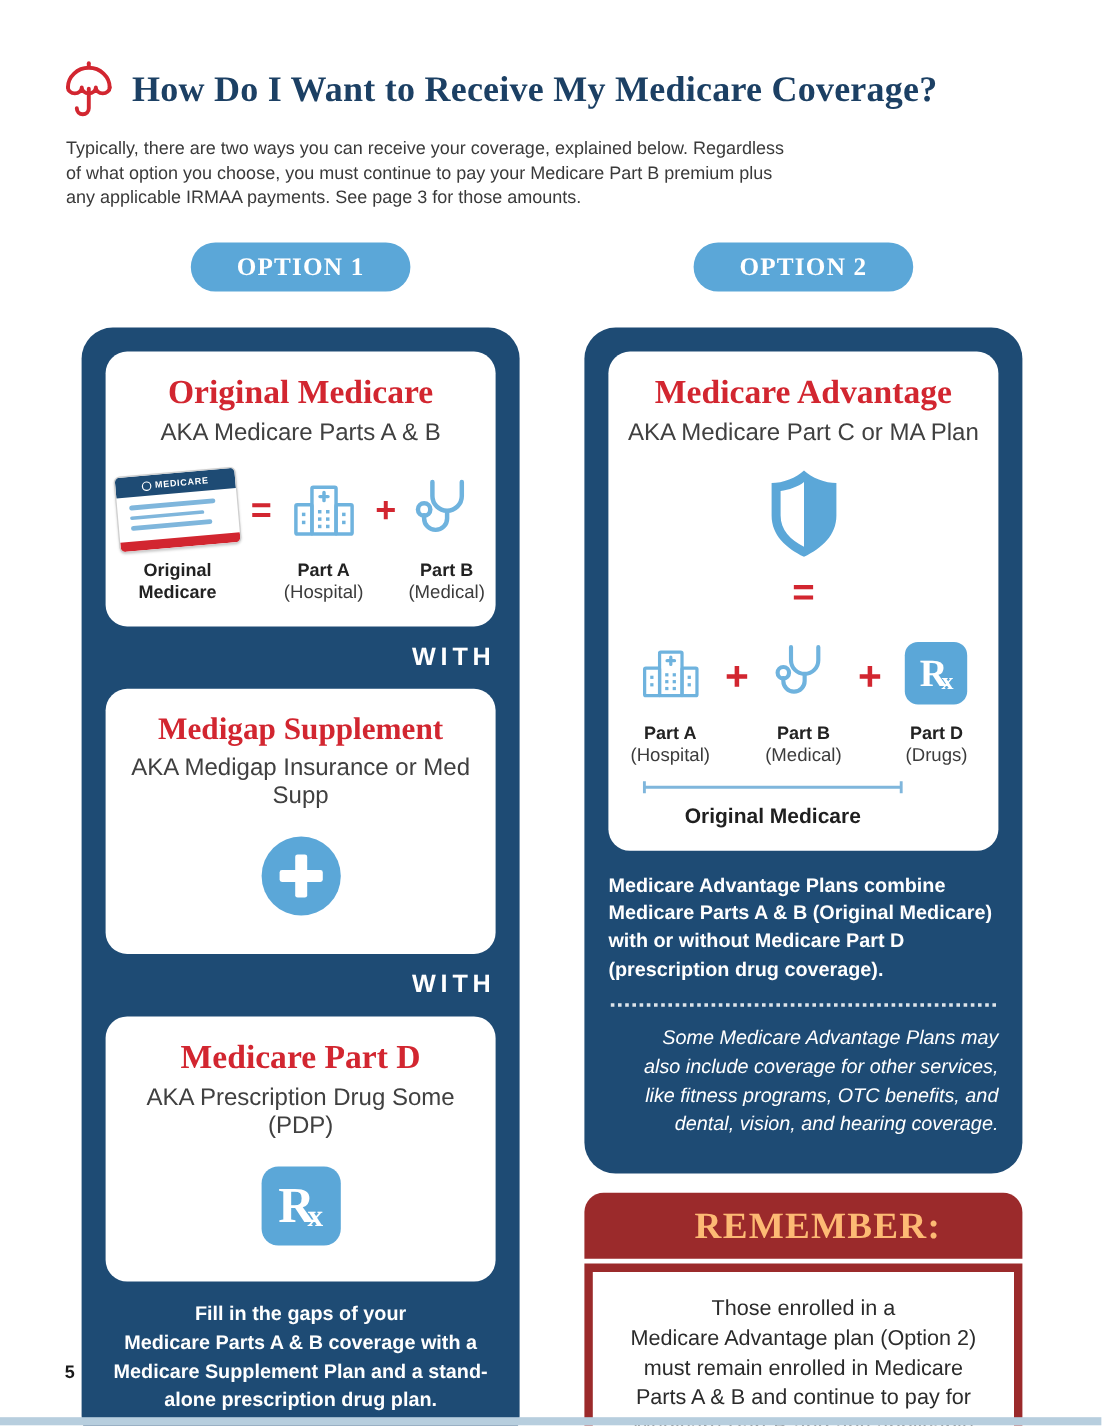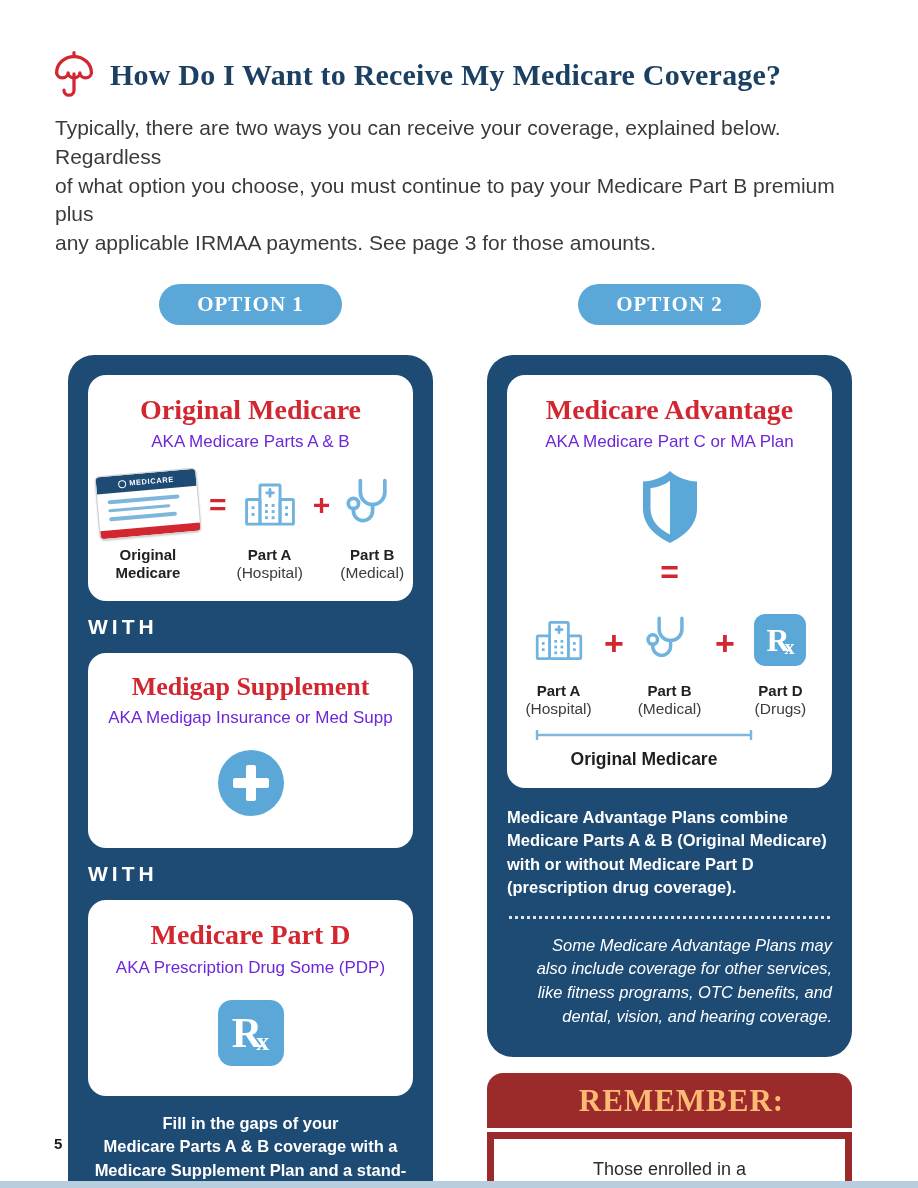--- a/index.html
+++ b/index.html
@@ -20,21 +20,21 @@
     padding: 50px 29px 0 52px;
   }
   .umbrella { width: 44px; height: 50px; flex: 0 0 auto; }
   .title {
     font-family: "Liberation Serif", serif;
     font-weight: 700; font-size: 30px; color: #1c4064;
     letter-spacing: 0.2px;
   }
   .intro {
     padding: 14px 55px 0 55px;
-    font-size: 21px; line-height: 1.37; color: #3a3a3a;
+    font-size: 15px; line-height: 1.37; color: #3a3a3a;
     white-space: pre-line;
   }
 
   
   .columns {
     display: flex; gap: 54px;
     padding: 26px 66px 0 68px;
     align-items: flex-start;
   }
   .col { flex: 1 1 0; min-width: 0; }
@@ -53,24 +53,24 @@
   }
   .white-card {
     background: #ffffff; border-radius: 18px;
     padding: 20px 12px 18px 12px; text-align: center;
   }
   .card-title {
     font-family: "Liberation Serif", serif; font-weight: 700;
     color: #d22630; font-size: 28px; line-height: 1.05;
   }
   .card-title.tight { font-size: 26px; }
-  .card-sub { font-size: 17px; color: #6d28d9; margin-top: 8px; }
+  .card-sub { font-size: 20px; color: #404040; margin-top: 8px; }
 
   .with {
-    text-align: left; color: #ffffff; font-weight: 700;
+    text-align: right; color: #ffffff; font-weight: 700;
     font-size: 21px; letter-spacing: 4px; padding: 14px 0;
   }
 
   
   .icon-row {
     display: flex; justify-content: center; align-items: flex-start;
     gap: 10px; margin-top: 18px;
   }
   .icon-col { display: flex; flex-direction: column; align-items: center; }
   .icon-slot { height: 68px; display: flex; align-items: center; justify-content: center; }

